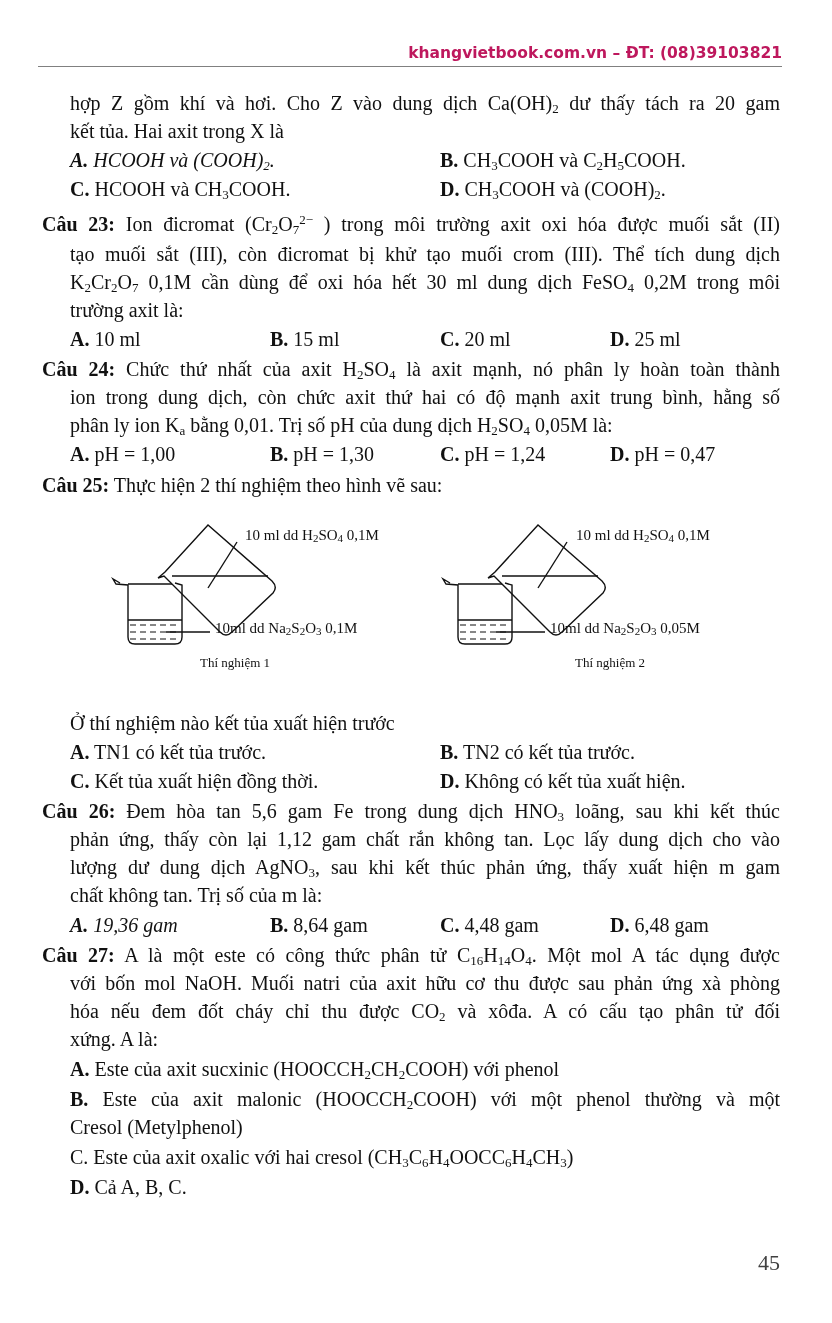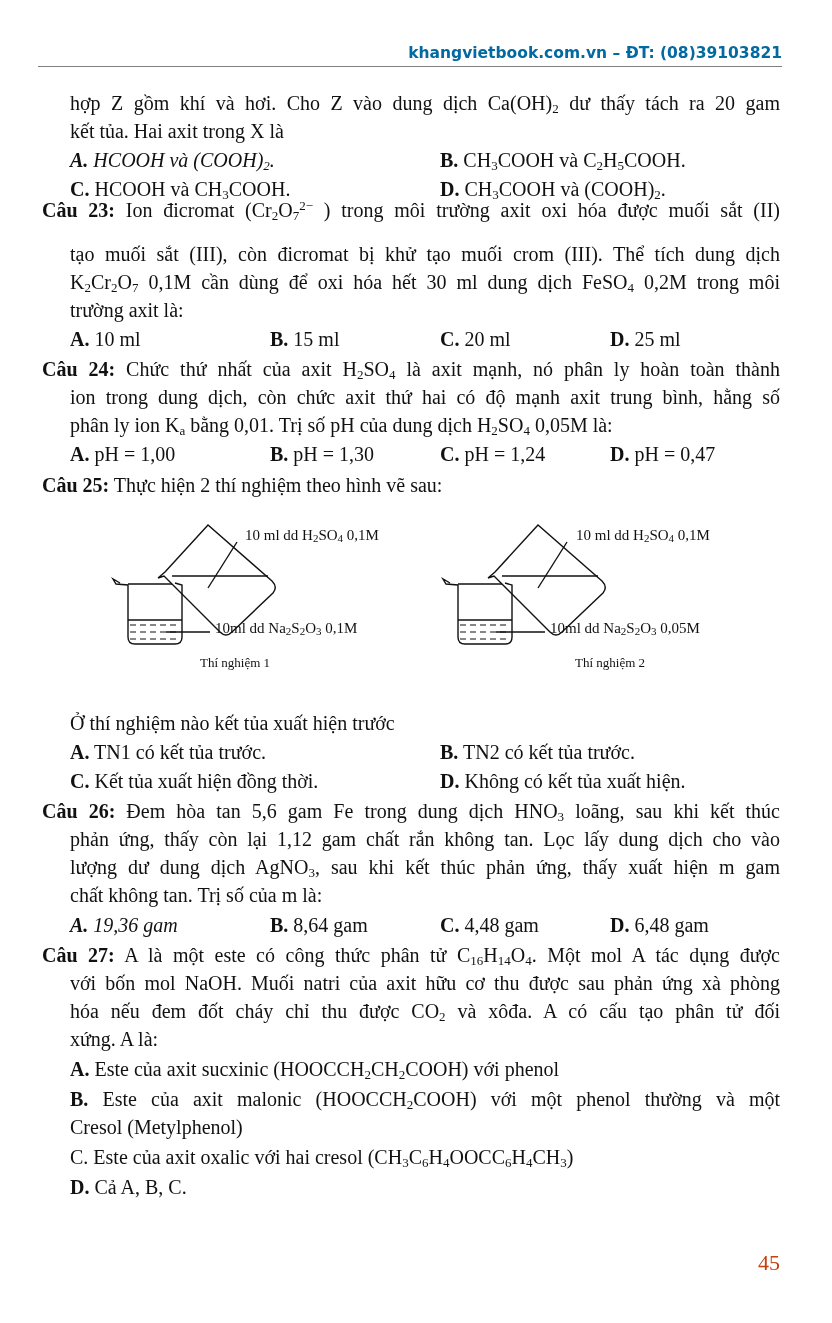--- a/index.html
+++ b/index.html
@@ -3,60 +3,60 @@
   <meta charset="utf-8">
   <style>
     html, body { margin: 0; padding: 0; background: #ffffff; }
     body {
       width: 832px; height: 1323px; position: relative; overflow: hidden;
       font-family: "Liberation Serif", serif; color: #111;
     }
     .header {
       position: absolute; left: 38px; top: 44px; width: 744px;
       text-align: right; font-family: "DejaVu Sans", sans-serif;
-      font-weight: bold; font-size: 15.5px; color: #0369a1; letter-spacing: 0;
+      font-weight: bold; font-size: 15.5px; color: #be185d; letter-spacing: 0;
     }
     .header-rule {
       position: absolute; left: 38px; top: 66px; width: 744px; height: 0;
       border-top: 1.5px solid #808080;
     }
     .page { position: absolute; left: 0; top: 0; width: 832px; }
     .line {
       position: absolute; font-size: 20px; line-height: 28px; white-space: nowrap;
     }
     .just { text-align: justify; text-align-last: justify; }
     .lbl { font-weight: bold; }
     sub { font-size: 13px; vertical-align: -3px; line-height: 0; }
     sup { font-size: 13px; vertical-align: 7px; line-height: 0; }
     .opt { position: absolute; font-size: 20px; line-height: 28px; white-space: nowrap; }
     .figure { position: absolute; left: 100px; top: 505px; width: 680px; height: 190px; }
     .fig-label { position: absolute; font-size: 15px; white-space: nowrap; font-family: "Liberation Serif", serif; }
     .fig-label sub { font-size: 11px; vertical-align: -2px; }
     .fig-caption { position: absolute; font-size: 13px; white-space: nowrap; }
     .page-number {
       position: absolute; left: 740px; top: 1250px; width: 40px; text-align: right;
-      font-size: 22px; color: #c2410c; font-family: "Liberation Serif", serif;
+      font-size: 22px; color: #404040; font-family: "Liberation Serif", serif;
     }
   </style>
 </head>
 <body>
 
 <div class="page">
 
   <div class="header">khangvietbook.com.vn – ĐT: (08)39103821</div>
   <div class="header-rule"></div>
 
   <div class="line just" style="left:70px; top:89px; width:710px;"><span>hợp Z gồm khí và hơi. Cho Z vào dung dịch Ca(OH)</span><sub>2</sub><span> dư thấy tách ra 20 gam</span></div>
   <div class="line" style="left:70px; top:117px;">kết tủa. Hai axit trong X là</div>
   <div class="opt" style="left:70px; top:146px;font-style:italic;"><span class="lbl">A.</span><span> HCOOH và (COOH)</span><sub>2</sub><span>.</span></div>
   <div class="opt" style="left:440px; top:146px;"><span class="lbl">B.</span><span> CH</span><sub>3</sub><span>COOH và C</span><sub>2</sub><span>H</span><sub>5</sub><span>COOH.</span></div>
   <div class="opt" style="left:70px; top:175px;"><span class="lbl">C.</span><span> HCOOH và CH</span><sub>3</sub><span>COOH.</span></div>
   <div class="opt" style="left:440px; top:175px;"><span class="lbl">D.</span><span> CH</span><sub>3</sub><span>COOH và (COOH)</span><sub>2</sub><span>.</span></div>
 
-  <div class="line just" style="left:42px; top:196px; width:738px;"><span class="lbl">Câu 23:</span><span> Ion  đicromat (Cr</span><sub>2</sub><span>O</span><sub>7</sub><sup>2−</sup><span> ) trong môi trường axit oxi hóa được muối sắt (II)</span></div>
+  <div class="line just" style="left:42px; top:210px; width:738px;"><span class="lbl">Câu 23:</span><span> Ion  đicromat (Cr</span><sub>2</sub><span>O</span><sub>7</sub><sup>2−</sup><span> ) trong môi trường axit oxi hóa được muối sắt (II)</span></div>
   <div class="line just" style="left:70px; top:240px; width:710px;">tạo muối sắt (III), còn đicromat bị khử tạo muối crom (III). Thể tích dung dịch</div>
   <div class="line just" style="left:70px; top:268px; width:710px;"><span>K</span><sub>2</sub><span>Cr</span><sub>2</sub><span>O</span><sub>7</sub><span> 0,1M cần dùng để oxi hóa hết 30 ml dung dịch FeSO</span><sub>4</sub><span> 0,2M trong môi</span></div>
   <div class="line" style="left:70px; top:296px;">trường axit là:</div>
   <div class="opt" style="left:70px; top:325px;"><span class="lbl">A.</span><span> 10 ml</span></div>
   <div class="opt" style="left:270px; top:325px;"><span class="lbl">B.</span><span> 15 ml</span></div>
   <div class="opt" style="left:440px; top:325px;"><span class="lbl">C.</span><span> 20 ml</span></div>
   <div class="opt" style="left:610px; top:325px;"><span class="lbl">D.</span><span> 25 ml</span></div>
 
   <div class="line just" style="left:42px; top:355px; width:738px;"><span class="lbl">Câu 24:</span><span> Chức thứ nhất của axit H</span><sub>2</sub><span>SO</span><sub>4</sub><span> là axit mạnh, nó phân ly hoàn toàn thành</span></div>
   <div class="line just" style="left:70px; top:383px; width:710px;">ion trong dung dịch, còn chức axit thứ hai có độ mạnh axit trung bình, hằng số</div>

